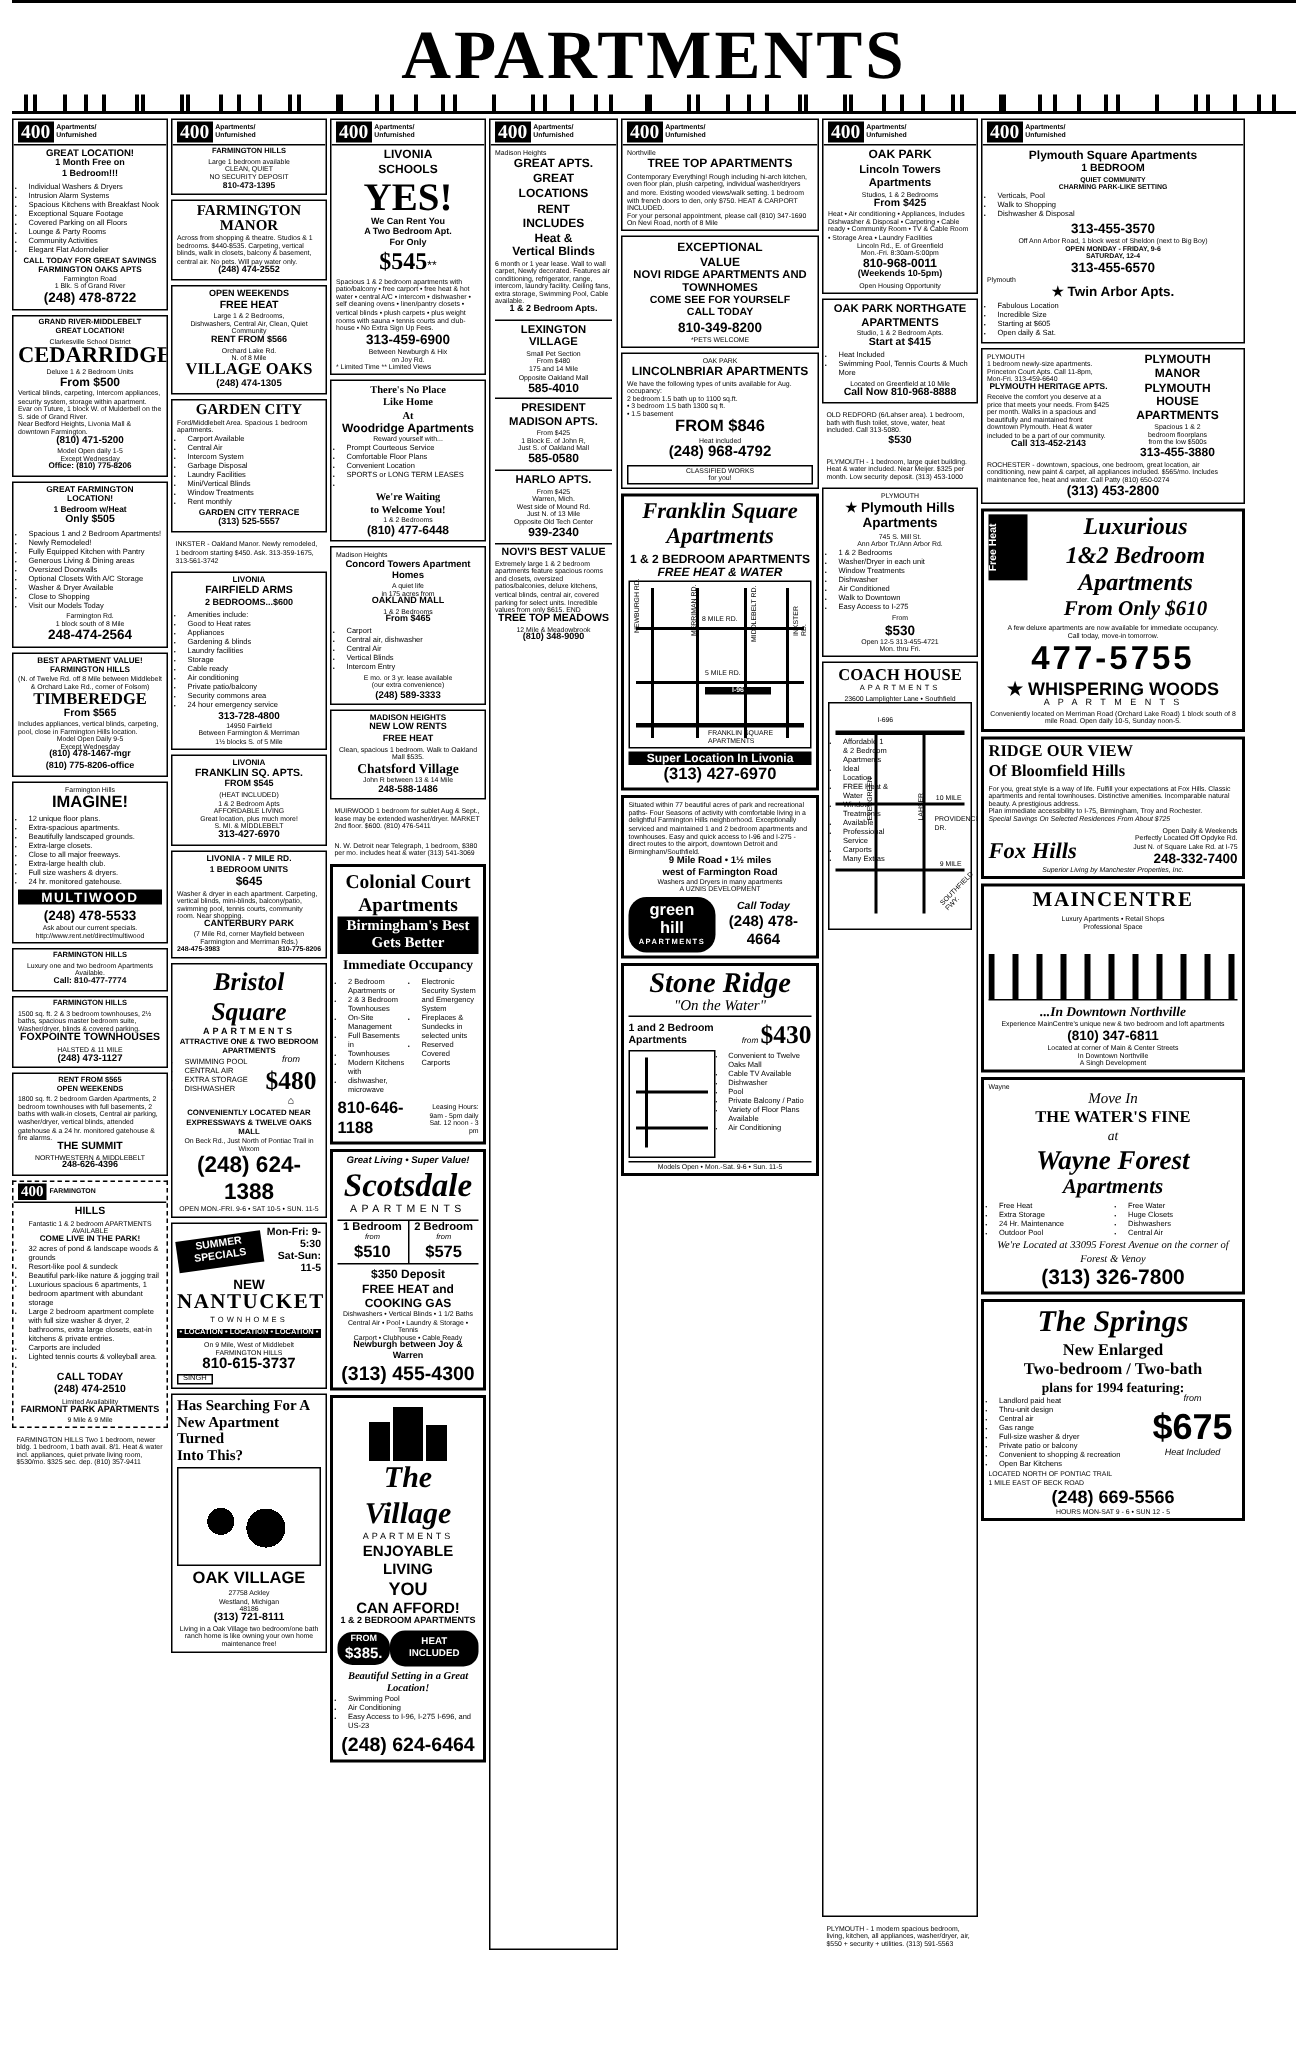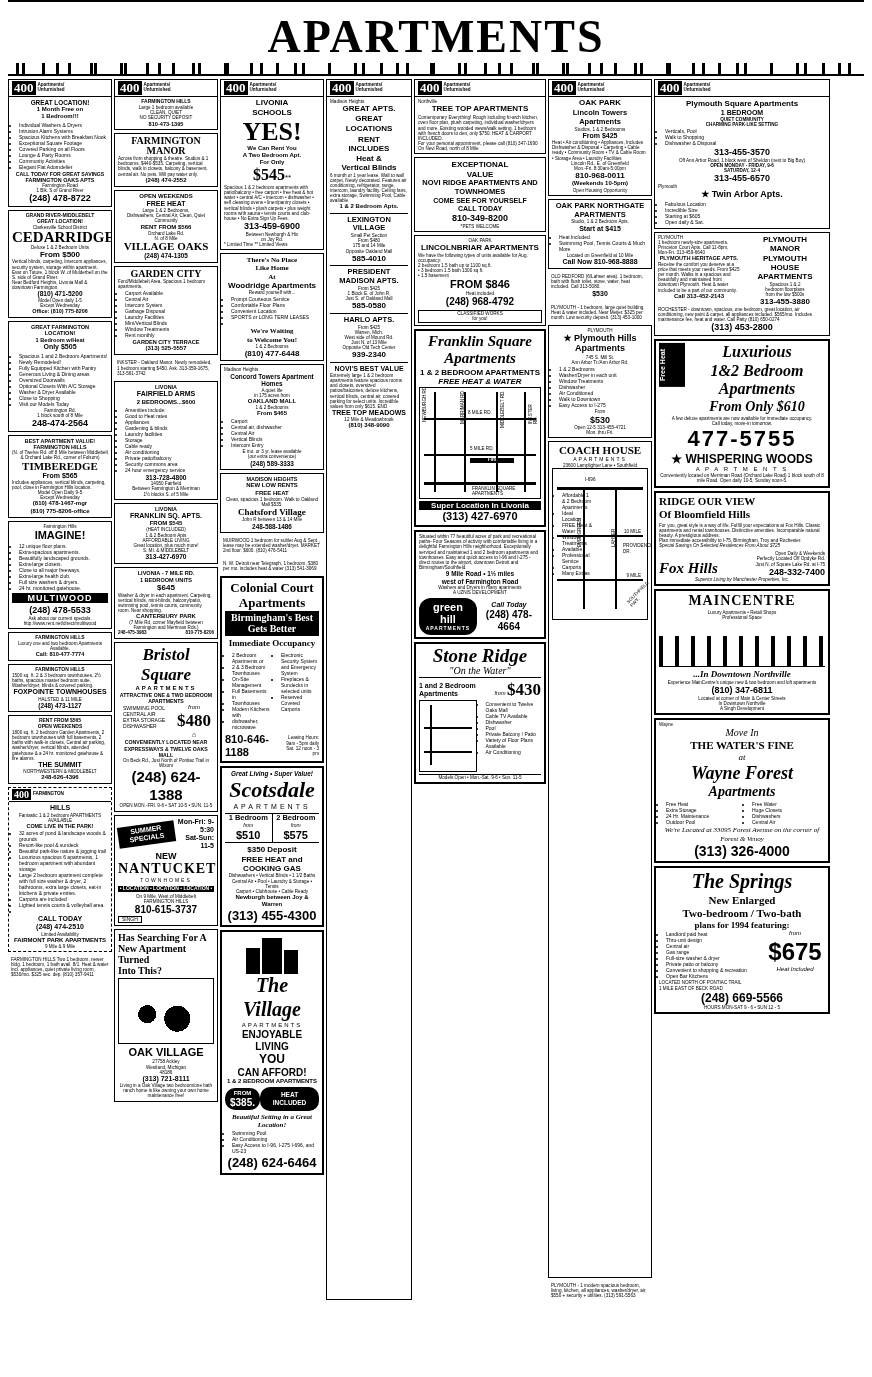--- a/index.html
+++ b/index.html
@@ -909,21 +909,21 @@
           </ul>
           <ul class="f" style="flex:1">
             <li>Free Water</li>
             <li>Huge Closets</li>
             <li>Dishwashers</li>
             <li>Central Air</li>
           </ul>
         </div>
         <div class="ctr ital serif" style="font-size:7px">We're Located at 33095 Forest Avenue
 on the corner of Forest &amp; Venoy</div>
-        <div class="ctr" style="font-weight:bold;font-size:14px">(313) 326-4000</div>
+        <div class="ctr" style="font-weight:bold;font-size:14px">(313) 326-7800</div>
       </div>
 
       <div class="ad thick">
         <div class="script ctr" style="font-size:20px">The Springs</div>
         <div class="ctr serif" style="font-weight:bold;font-size:11px">New Enlarged</div>
         <div class="ctr serif" style="font-weight:bold;font-size:11px">Two-bedroom / Two-bath</div>
         <div class="ctr serif" style="font-weight:bold;font-size:9px">plans for 1994 featuring:</div>
         <div style="display:flex">
           <ul class="f" style="flex:1">
             <li>Landlord paid heat</li>

